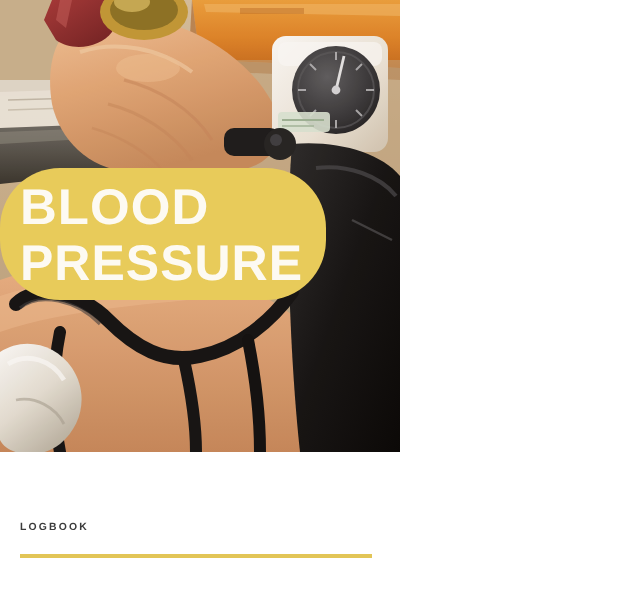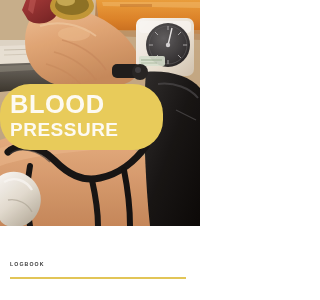--- a/index.html
+++ b/index.html
@@ -51,21 +51,21 @@
     left: 10px;
   }
   .title-line-1 {
     top: 8px;
     font-size: 25px;
     transform: scaleX(1.02);
     transform-origin: left center;
   }
   .title-line-2 {
     top: 36px;
-    font-size: 19px;
+    font-size: 25px;
     transform: scaleX(1.0);
     transform-origin: left center;
   }
 
   
   .footer {
     position: absolute;
     left: 0;
     top: 226px;
     width: 200px;

